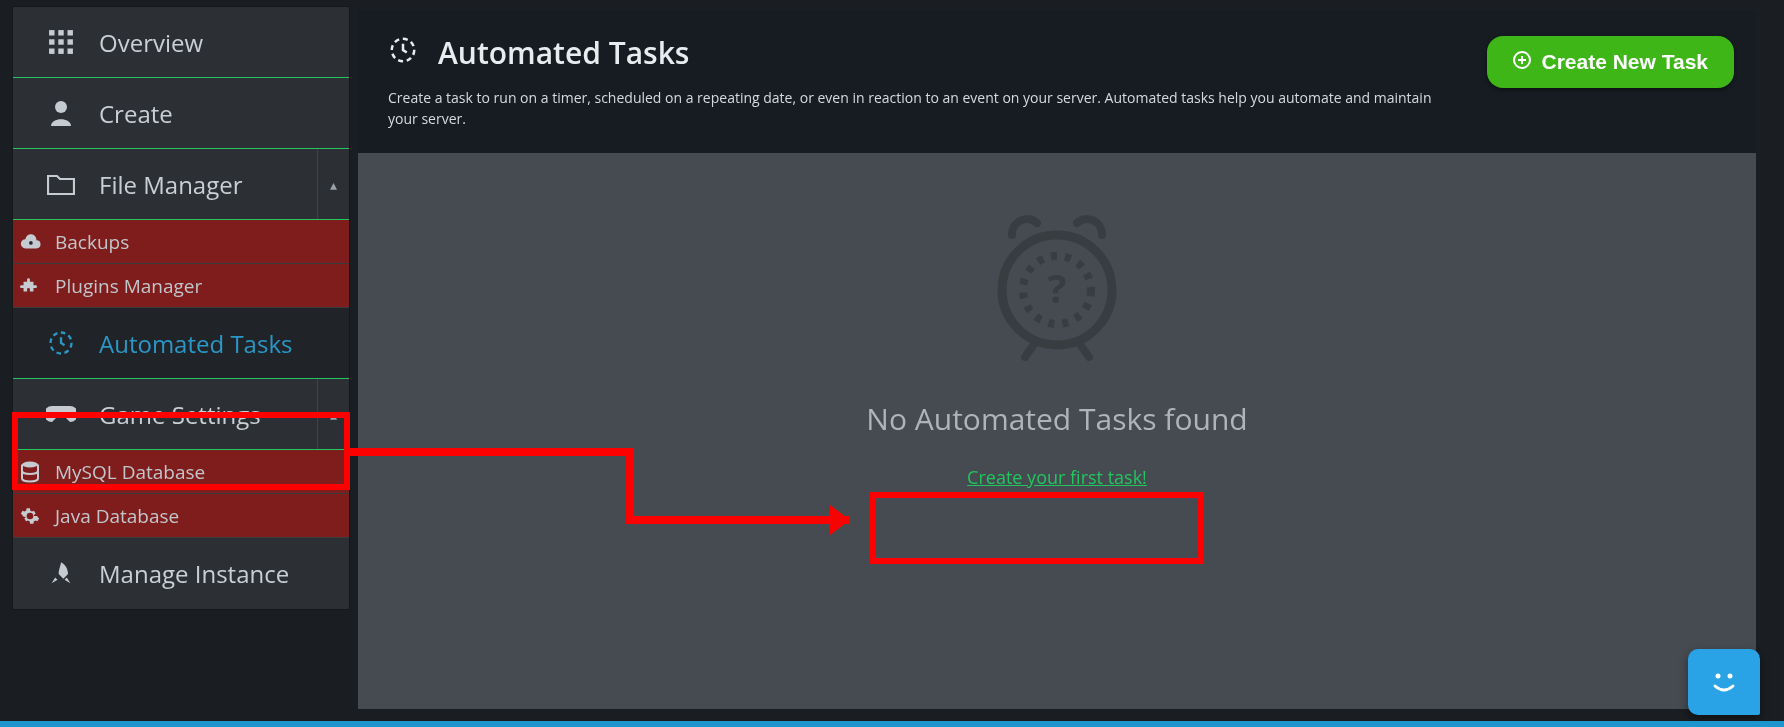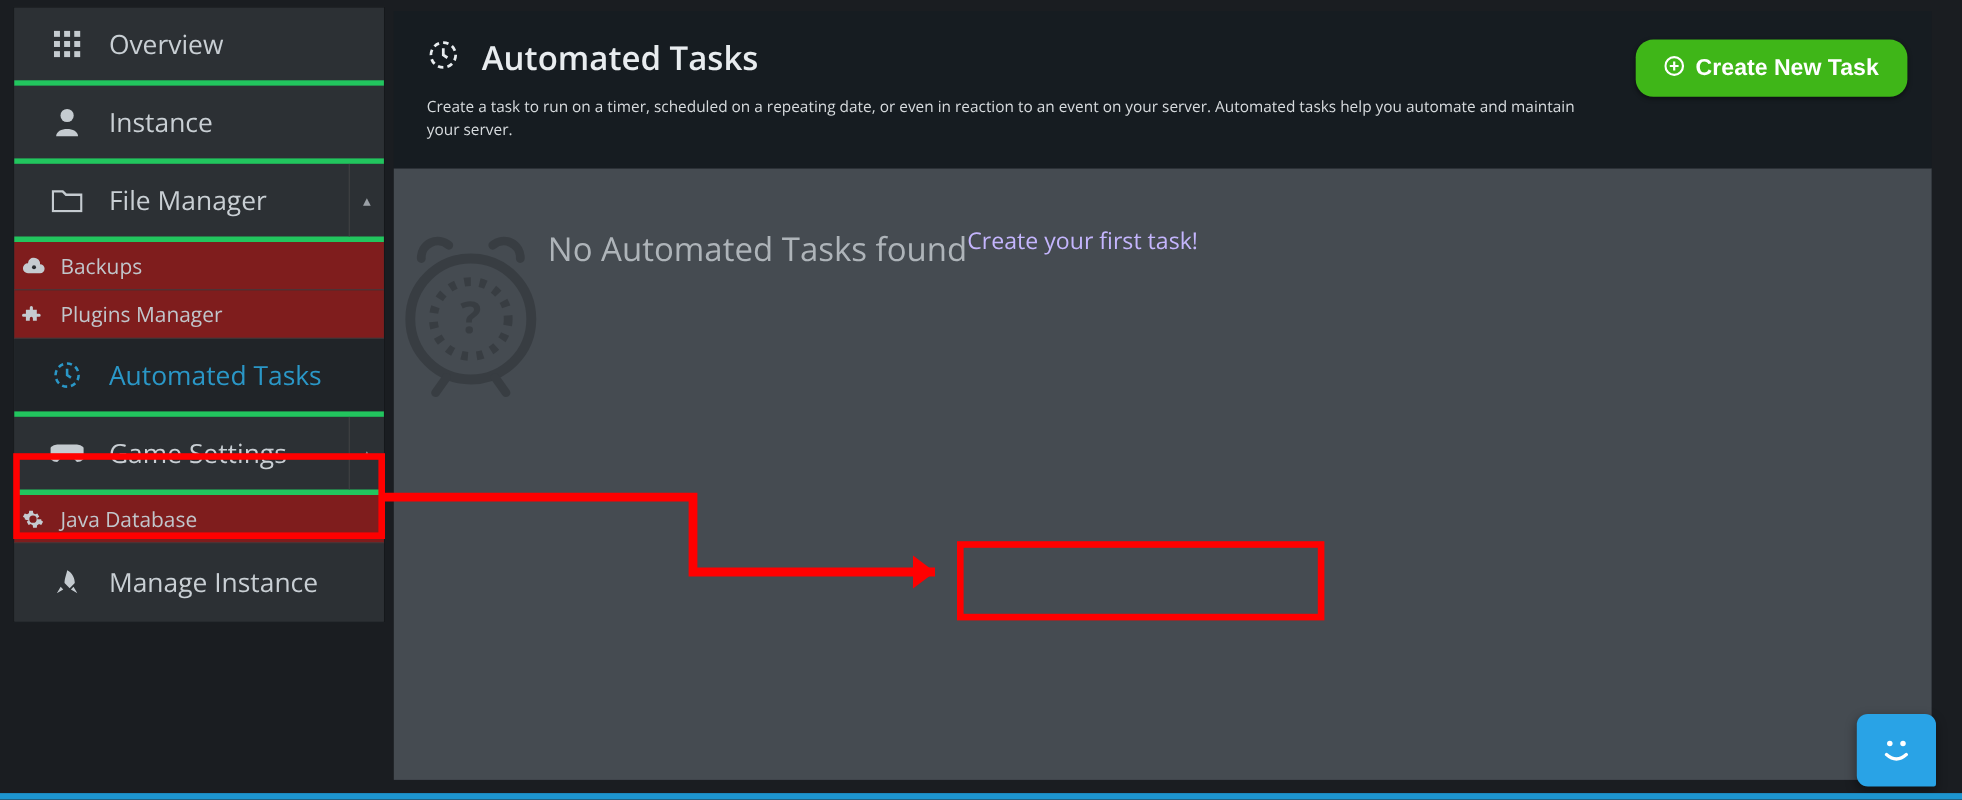--- a/index.html
+++ b/index.html
@@ -19,21 +19,21 @@
     top: 6px;
     width: 338px;
     background: #2d3136;
     border: 1px solid #15181b;
   }
   .sidebar-item {
     display: flex;
     align-items: center;
     height: 71px;
     padding: 0 20px 0 26px;
-    border-bottom: 5px solid #22c55e;
+    border-bottom: 1px solid #22c55e;
     cursor: pointer;
     font-size: 24px;
     color: #c9cfd4;
     background: #2c3034;
     position: relative;
   }
   .sidebar-item.first { border-top: none; }
   .sidebar-item .icon-box {
     width: 44px;
     display: flex;
@@ -122,32 +122,34 @@
   }
   .create-btn .plus {
     margin-right: 10px;
     font-size: 18px;
   }
 
   .content {
     background: #454b51;
     height: 556px;
     display: flex;
-    flex-direction: row;
+    flex-direction: column;
+    align-items: center;
     padding-top: 52px;
   }
   .clock-wrap { margin-bottom: 28px; opacity: 0.5; }
   .empty-title {
     font-size: 30px;
     color: #aeb4b9;
     margin-bottom: 26px;
   }
   .first-task-link {
-    color: #c4b5fd;
-    font-size: 21px;
+    color: #22c55e;
+    text-decoration: underline;
+    font-size: 18px;
     cursor: pointer;
   }
 
   .chat-bubble {
     position: absolute;
     right: 24px;
     bottom: 12px;
     width: 72px;
     height: 66px;
     background: #29a3e6;
@@ -202,21 +204,21 @@
   </div>
 
 
   <div class="sidebar-item">
     <span class="icon-box">
       <svg class="icon" width="24" height="26" viewBox="0 0 24 26">
           <circle cx="12" cy="7" r="6"></circle>
           <path d="M2 26 C2 17 22 17 22 26 Z"></path>
         </svg>
     </span>
-    <span>Instance</span>
+    <span>Create</span>
   </div>
 
   <div class="sidebar-item">
     <span class="icon-box">
       <svg class="icon" width="28" height="22" viewBox="0 0 28 22">
           <path d="M1 3 L10 3 L13 6 L27 6 L27 21 L1 21 Z" fill="none" stroke="#c5cbd0" stroke-width="2.2"></path>
         </svg>
     </span>
     <span>File Manager</span>
     <span class="chev">▴</span>
@@ -255,20 +257,30 @@
   <div class="sidebar-item">
     <span class="icon-box">
       <svg class="icon" width="30" height="20" viewBox="0 0 30 20">
           <path d="M6 2 h18 a6 6 0 0 1 0 16 l-4 -4 h-10 l-4 4 a6 6 0 0 1 0 -16 z"></path>
         </svg>
     </span>
     <span>Game Settings</span>
     <span class="chev">▴</span>
   </div>
 
+  <div class="sidebar-sub">
+    <span class="sub-icon">
+      <svg class="icon" width="20" height="22" viewBox="0 0 20 22">
+          <ellipse cx="10" cy="3.5" rx="8" ry="3"></ellipse>
+          <path d="M2 3.5 v14 a8 3 0 0 0 16 0 v-14" fill="none" stroke="#c5cbd0" stroke-width="2"></path>
+          <path d="M2 10 a8 3 0 0 0 16 0" fill="none" stroke="#c5cbd0" stroke-width="2"></path>
+        </svg>
+    </span>
+    <span>MySQL Database</span>
+  </div>
 
   <div class="sidebar-sub">
     <span class="sub-icon">
       <svg class="icon" width="20" height="20" viewBox="0 0 24 24">
           <path d="M12 8a4 4 0 1 0 0 8 4 4 0 0 0 0-8zm9 4a7 7 0 0 1-.1 1.2l2.1 1.6-2 3.5-2.5-1a7 7 0 0 1-2 1.2l-.4 2.7h-4l-.4-2.7a7 7 0 0 1-2-1.2l-2.5 1-2-3.5 2.1-1.6A7 7 0 0 1 3 12a7 7 0 0 1 .1-1.2L1 9.2l2-3.5 2.5 1a7 7 0 0 1 2-1.2L7.9 2.8h4l.4 2.7a7 7 0 0 1 2 1.2l2.5-1 2 3.5-2.1 1.6c.1.4.1.8.1 1.2z"></path>
         </svg>
     </span>
     <span>Java Database</span>
   </div>
 

